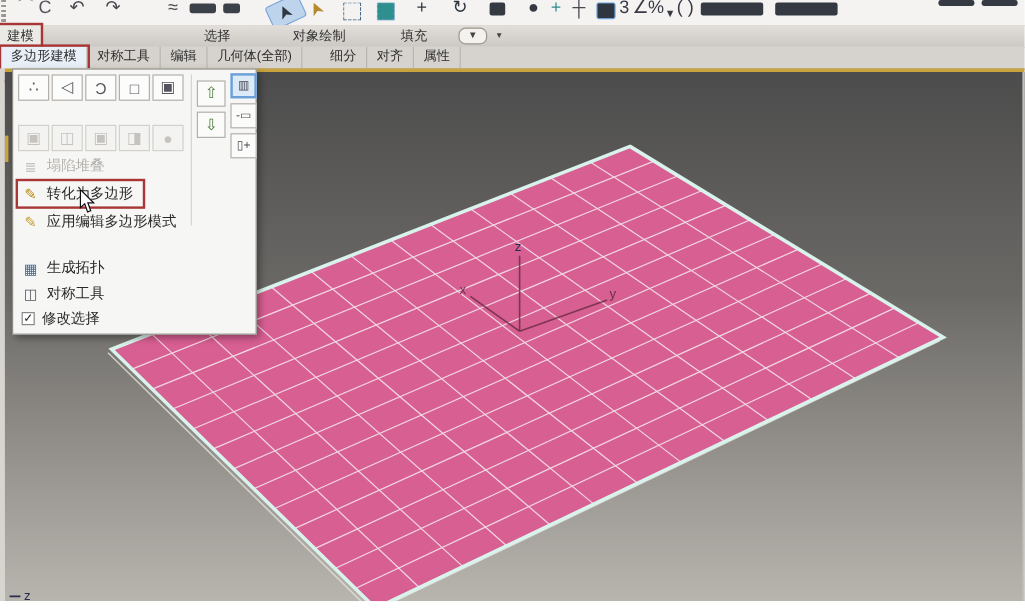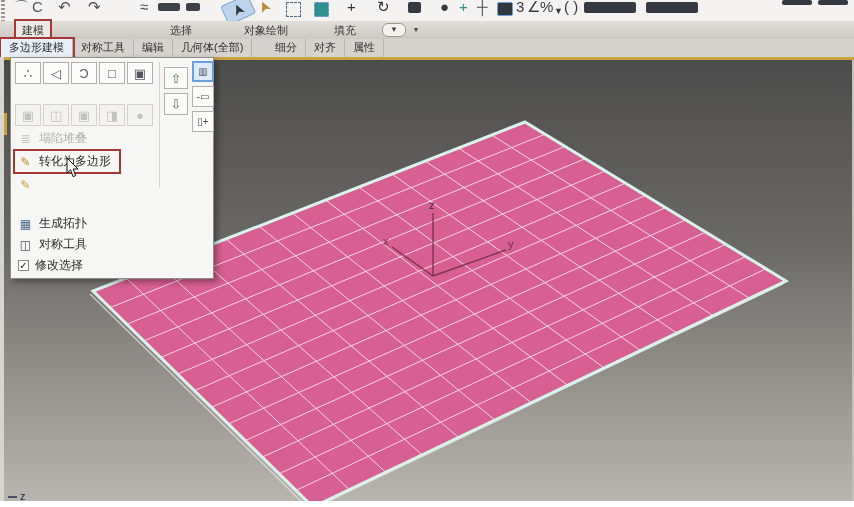--- a/index.html
+++ b/index.html
@@ -102,21 +102,21 @@
         <span class="tb-item" style="color: rgb(58, 58, 68); left: 564px;">( )</span>
         <span class="tb-box" style="width: 52px; height: 11px; top: 2px; background: rgb(52, 57, 66); left: 584px;"></span>
         <span class="tb-box" style="width: 52px; height: 11px; top: 2px; background: rgb(52, 57, 66); left: 646px;"></span>
         <span class="tb-box" style="width: 30px; height: 5px; top: 0px; background: rgb(52, 57, 66); left: 782px;"></span>
         <span class="tb-box" style="width: 30px; height: 5px; top: 0px; background: rgb(52, 57, 66); left: 818px;"></span>
       </div>
   </div>
 
   <div class="tab-row">
     <div id="tabs">
-        <div class="tab active red-outline" style="left: 16px;">建模</div>
+        <div class="tab active red-outline" style="left: 0;">建模</div>
         <div class="tab" style="left: 74px; margin-top: 19px;">自由形式</div>
         <div class="tab" style="left: 164px;">选择</div>
         <div class="tab" style="left: 238px;">对象绘制</div>
         <div class="tab" style="left: 328px;">填充</div>
       </div>
     <div class="more-ctl" style="left:382px">▼</div>
     <div class="more-dot" style="left:414px">▾</div>
   </div>
 
   <div class="panel-row">
@@ -210,20 +210,21 @@
         <div class="menu-item disabled">
           <span class="mi-icon" style="color: rgb(198, 195, 190);">≣</span>
           <span>塌陷堆叠</span>
         </div>
         <div class="menu-item annotated">
           <span class="mi-icon" style="color: rgb(184, 134, 11);">✎</span>
           <span>转化为多边形</span>
         </div>
         <div class="menu-item">
           <span class="mi-icon" style="color: rgb(199, 154, 42);">✎</span>
+          <span>应用编辑多边形模式</span>
         </div>
         <div class="menu-item gap-before">
           <span class="mi-icon" style="color: rgb(74, 106, 138);">▦</span>
           <span>生成拓扑</span>
         </div>
         <div class="menu-item">
           <span class="mi-icon" style="color: rgb(85, 85, 95);">◫</span>
           <span>对称工具</span>
         </div>
         <div class="menu-item">

